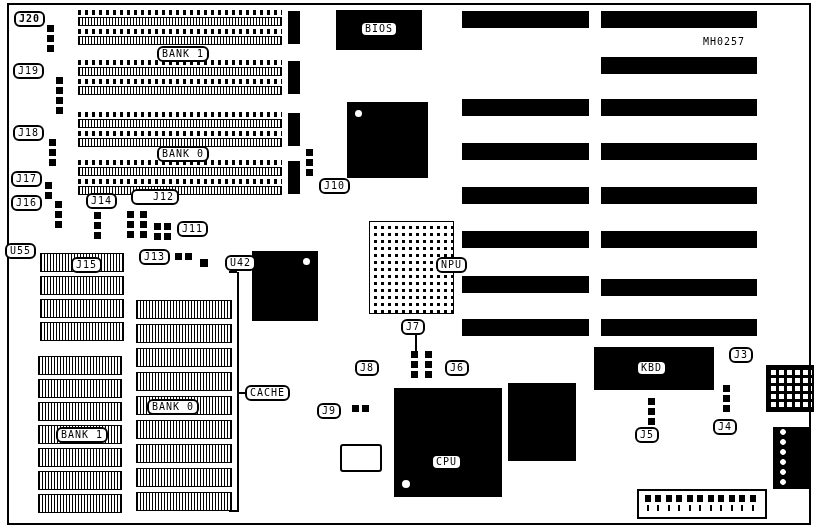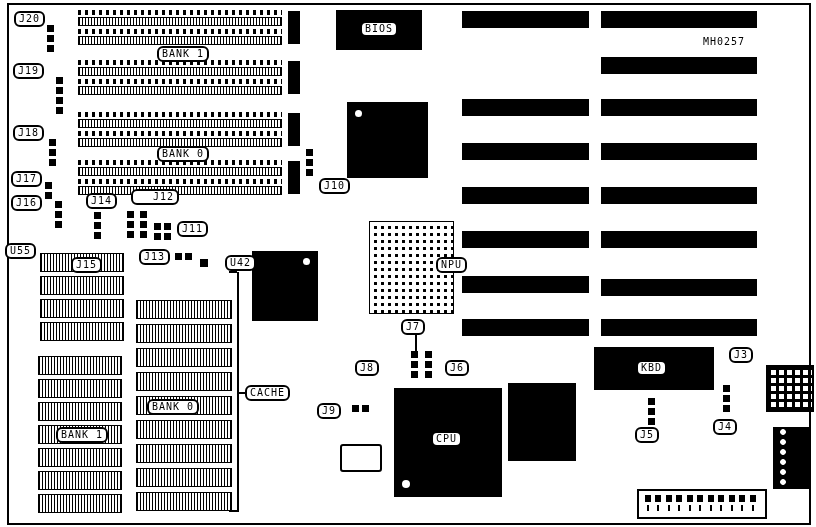--- a/index.html
+++ b/index.html
@@ -73,21 +73,21 @@
   <div class="simm" style="left:78px;top:160px;">
     <div class="pads" style="top:0;"></div>
     <div class="bar" style="top:7px;"></div>
     <div class="pads" style="top:19px;"></div>
     <div class="bar" style="top:26px;"></div>
     <div class="cap"></div>
   </div>
   <div class="lbl" style="left:157px;top:46px;">BANK 1</div>
   <div class="lbl" style="left:157px;top:146px;">BANK 0</div>
 
-  <div class="lbl" style="left:14px;top:11px;">J20</div>
+  <div class="lbl" style="left:14px;top:11px;font-weight:bold;">J20</div>
   <div class="jv jv3" style="left:47px;top:25px;"></div>
   <div class="lbl" style="left:13px;top:63px;">J19</div>
   <div class="jv jv4" style="left:56px;top:77px;"></div>
   <div class="lbl" style="left:13px;top:125px;">J18</div>
   <div class="jv jv3" style="left:49px;top:139px;"></div>
   <div class="lbl" style="left:11px;top:171px;">J17</div>
   <div class="jv jv2" style="left:45px;top:182px;"></div>
   <div class="lbl" style="left:11px;top:195px;">J16</div>
   <div class="jv jv3" style="left:55px;top:201px;"></div>
   <div class="lbl" style="left:5px;top:243px;">U55</div>
@@ -170,21 +170,21 @@
   <div class="jv jv3" style="left:411px;top:351px;"></div>
   <div class="jv jv3" style="left:425px;top:351px;"></div>
   <div class="lbl" style="left:355px;top:360px;">J8</div>
   <div class="lbl" style="left:445px;top:360px;">J6</div>
   <div class="lbl" style="left:317px;top:403px;">J9</div>
   <div class="jh jh2" style="left:352px;top:405px;"></div>
   <div class="osc" style="left:340px;top:444px;width:38px;height:24px;"></div>
 
   <div class="blk" style="left:394px;top:388px;width:108px;height:109px;"></div>
   <div class="dot" style="left:402px;top:480px;width:8px;height:8px;"></div>
-  <div class="lbl" style="left:431px;top:431px;">CPU</div>
+  <div class="lbl" style="left:431px;top:454px;">CPU</div>
   <div class="blk" style="left:508px;top:383px;width:68px;height:78px;"></div>
 
   <div class="blk" style="left:594px;top:347px;width:120px;height:43px;"></div>
   <div class="lbl" style="left:636px;top:360px;">KBD</div>
   <div class="lbl" style="left:635px;top:427px;">J5</div>
   <div class="jv jv3" style="left:648px;top:398px;"></div>
   <div class="lbl" style="left:713px;top:419px;">J4</div>
   <div class="jv jv3" style="left:723px;top:385px;"></div>
   <div class="lbl" style="left:729px;top:347px;">J3</div>
   <div class="grid-conn" style="left:766px;top:365px;width:44px;height:43px;"></div>

